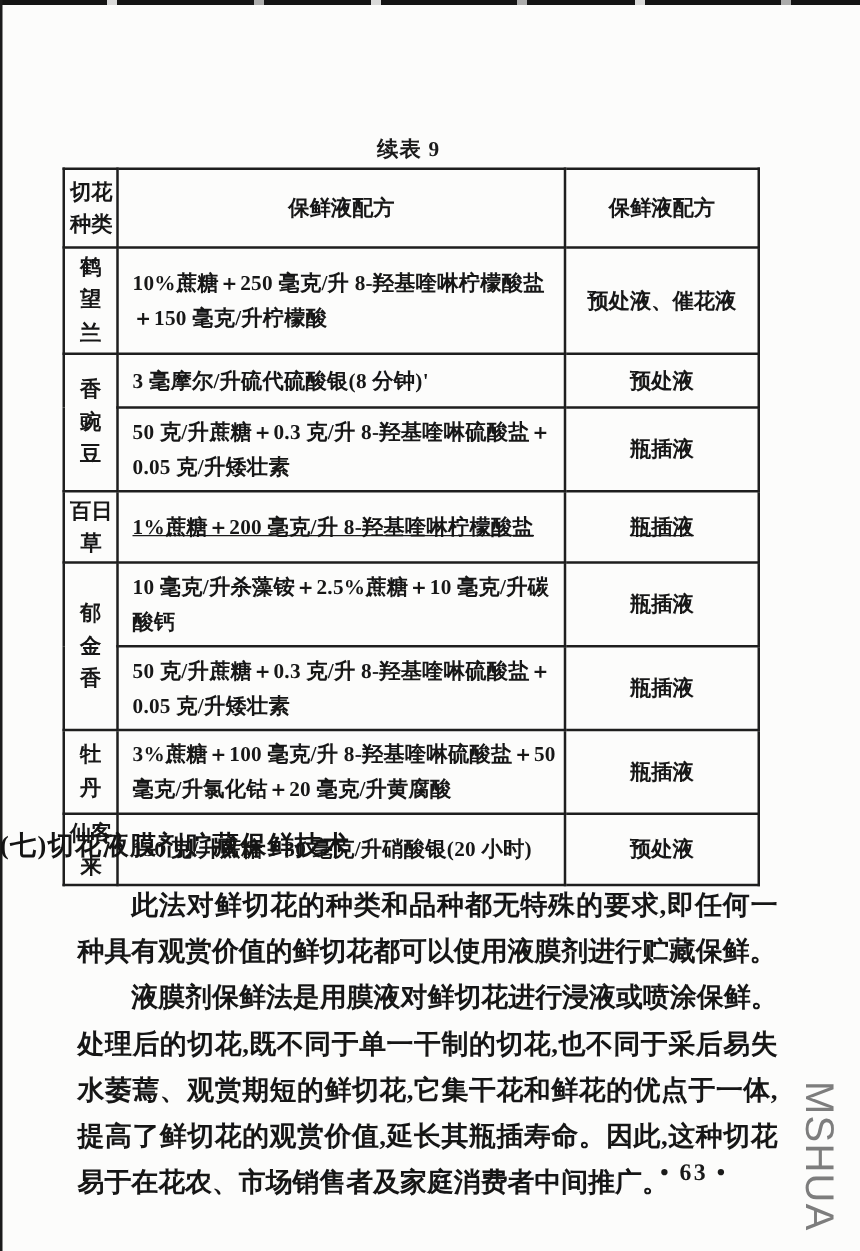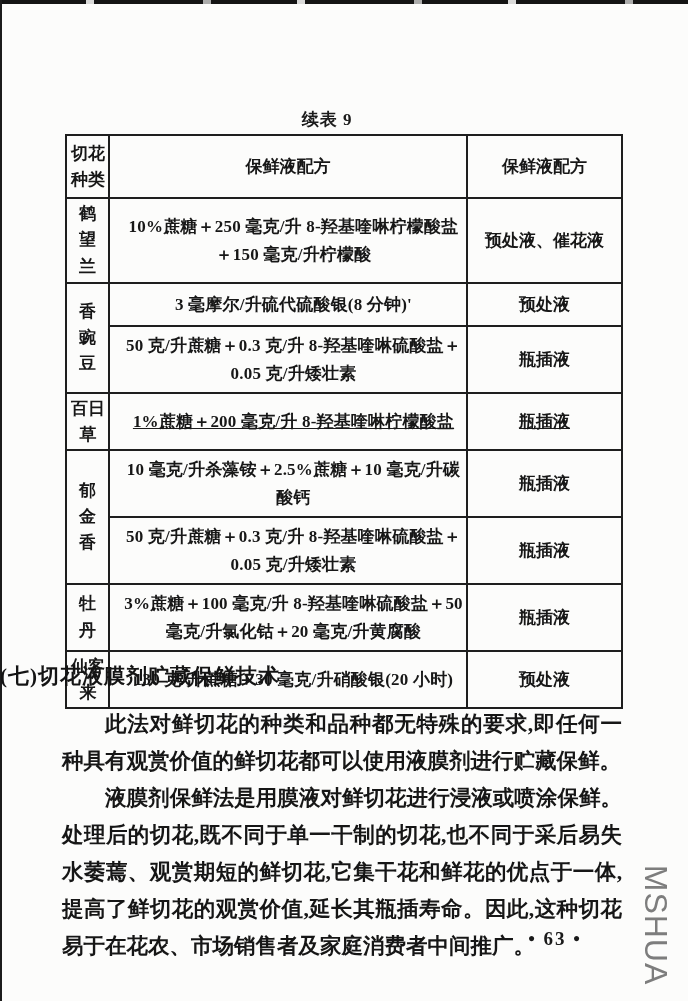--- a/index.html
+++ b/index.html
@@ -29,21 +29,21 @@
   
   .table-title {
     position: absolute; top: 108px; left: 0; width: 630px;
     text-align: center;
     font-size: 17px; font-weight: 700;
     letter-spacing: 1px;
     padding-left: 24px;
   }
   
   table.fresh-table {
-    position: absolute; top: 134px; left: 65px;
+    position: absolute; top: 134px; left: 50px;
     width: 556px;
     border-collapse: collapse;
     table-layout: fixed;
   }
   table.fresh-table th, table.fresh-table td {
     border: 2px solid #1e1e1e;
     font-weight: 700;
     font-size: 17px;
     color: #171717;
     vertical-align: middle;
@@ -51,21 +51,21 @@
   table.fresh-table { border: 2.5px solid #161616; }
   col.c-flower { width: 43px; }
   col.c-formula { width: 358px; }
   col.c-type { width: 155px; }
   th.cell-flower-h, td.cell-flower {
     text-align: center; padding: 2px 1px;
   }
   .vname { display: inline-block; width: 1.25em; line-height: 1.55; text-align: center; word-break: break-all; }
   .vname.two { width: 2.35em; line-height: 1.5; }
   td.cell-formula {
-    text-align: center; padding: 5px 0 5px 11px;
+    text-align: left; padding: 5px 0 5px 11px;
     line-height: 1.62; letter-spacing: 0.2px;
   }
   th.cell-formula-h, th.cell-type-h, td.cell-type {
     text-align: center; padding: 4px 6px; border-radius: 12px;
   }
   tr.rh-head   { height: 63px; }
   tr.rh-80 { height: 80px; }
   tr.rh-43 { height: 43px; margin-top: 12px; }
   tr.rh-56 { height: 56px; }
   tr.rh-44 { height: 44px; text-decoration: underline; }

